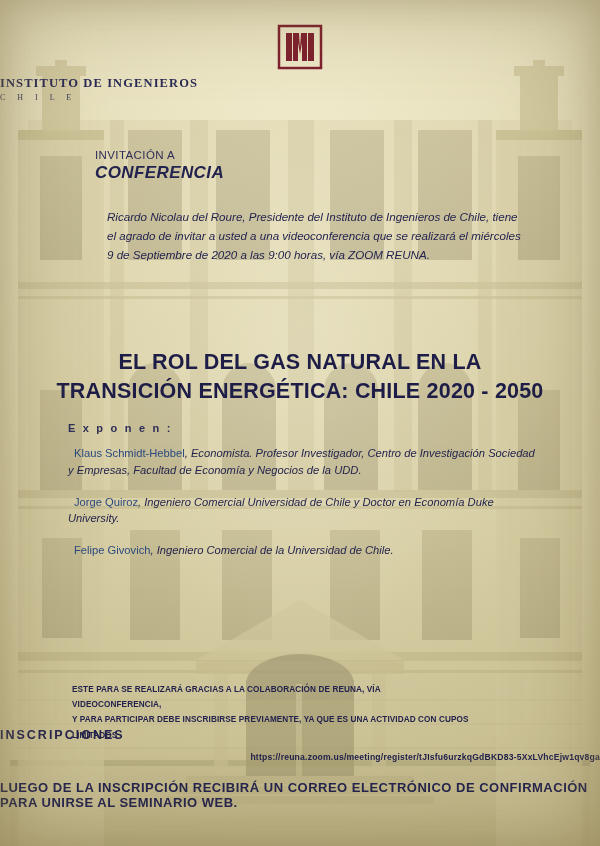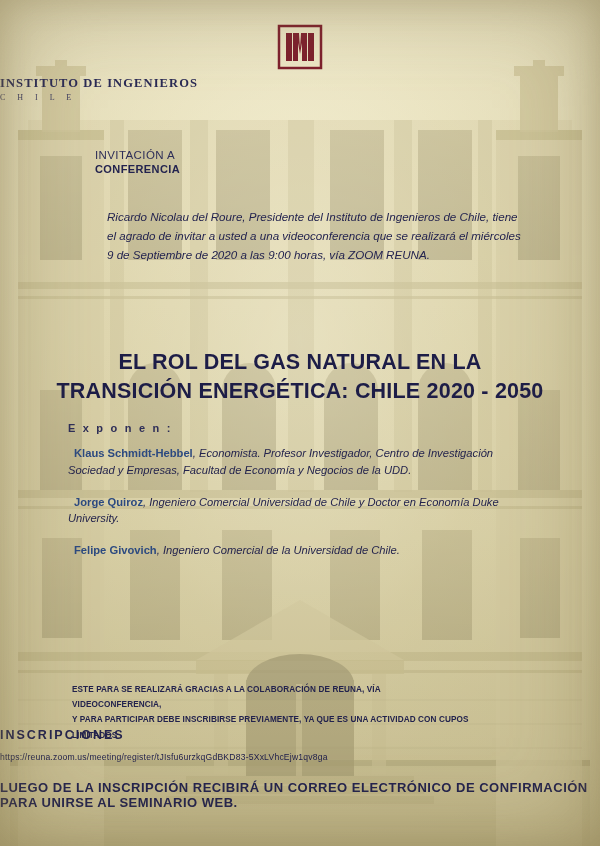--- a/index.html
+++ b/index.html
@@ -83,25 +83,26 @@
     top: 148px;
     z-index: 10;
   }
   .invite-small {
     font-size: 11.5px;
     color: #2e2e58;
     letter-spacing: 0.4px;
     line-height: 1.25;
   }
   .invite-big {
-    font-size: 11px;
+    font-size: 17px;
     font-weight: bold;
     color: #23234f;
     letter-spacing: 0.4px;
     margin-top: 1px;
+    font-style: italic;
   }
 
   .para {
     position: absolute;
     left: 95px;
     top: 208px;
     width: 420px;
     z-index: 10;
     font-style: italic;
     font-size: 11.6px;
@@ -143,21 +144,21 @@
     width: 470px;
     z-index: 10;
   }
   .speaker {
     font-size: 11.2px;
     line-height: 1.5;
     color: #23234f;
     margin-bottom: 15px;
   }
   .speaker .nm {
-    font-weight: bold;
+    font-weight: normal;
     color: #2c4a80;
     padding-left: 6px;
   }
   .speaker .ds {
     font-style: italic;
     color: #24244d;
   }
 
   
   .bottom {
@@ -205,23 +206,23 @@
     text-align: left;
     font-size: 12.5px;
     font-weight: bold;
     letter-spacing: 2px;
     color: #22224d;
   }
   .zoom-link {
     position: absolute;
     left: 0; right: 0;
     top: 92px;
-    text-align: left;
+    text-align: right;
     font-size: 8.6px;
-    font-weight: normal;
+    font-weight: bold;
     color: #21214c;
     letter-spacing: 0.2px;
   }
   .footnote {
     position: absolute;
     left: 0; right: 0;
     top: 120px;
     text-align: left;
     font-size: 13px;
     font-weight: bold;

